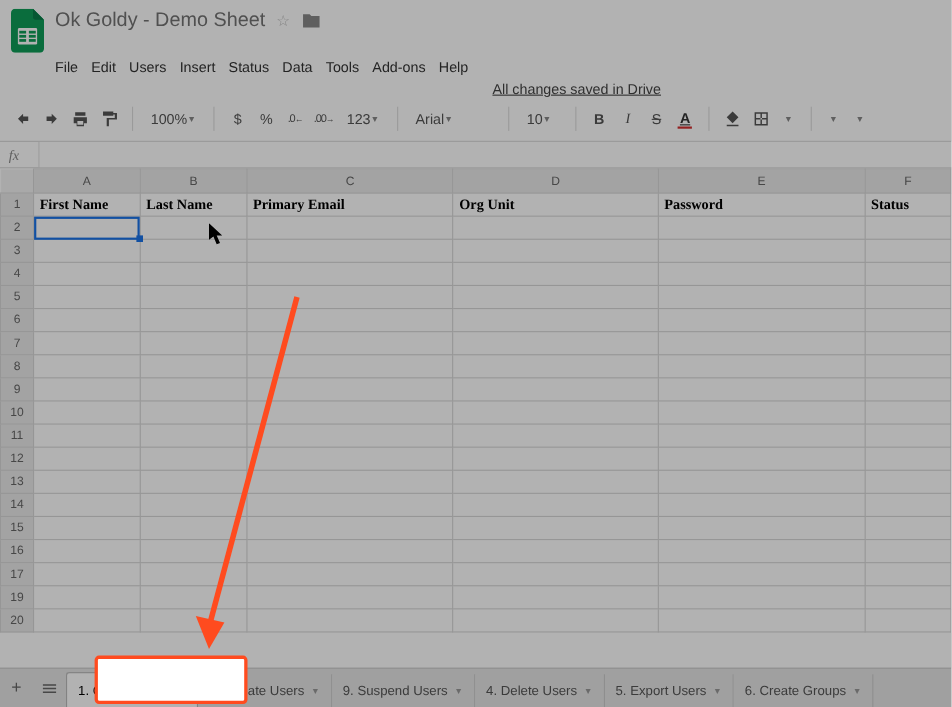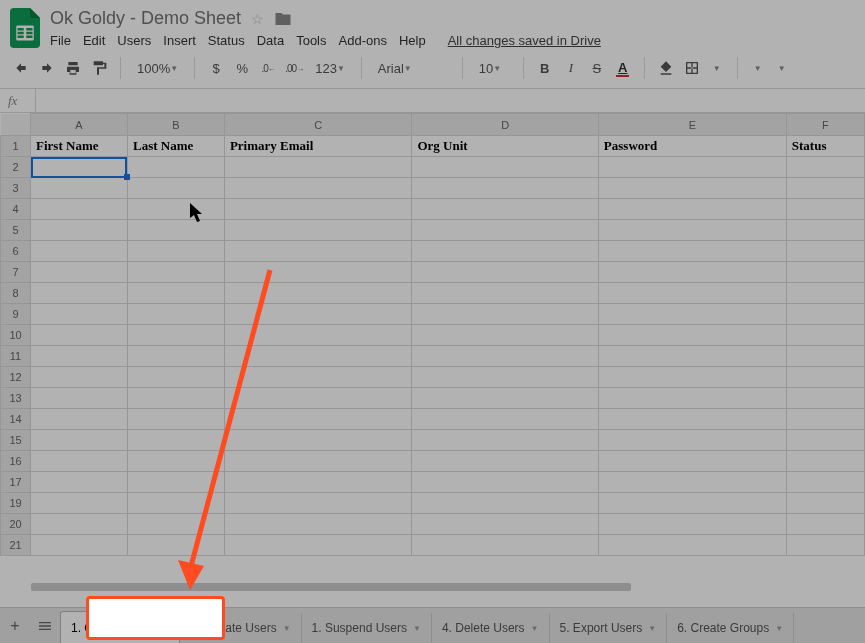--- a/index.html
+++ b/index.html
@@ -25,21 +25,21 @@
   .header { padding: 8px 10px 0 10px; display:flex; align-items:flex-start; gap:10px; }
   .sheets-logo { width:30px; height:40px; }
   .sheets-logo svg{width:100%;height:100%;}
   .title-row { display:flex; align-items:center; gap:10px; }
   .doc-title { font-size:18px; color:#737373; font-weight:400;}
   .star { font-size:14px; color:#bbb; }
   .folder-icon { width:18px; height:18px; }
   .folder-icon svg{width:100%;height:100%; fill:#888;}
   .menu-row { display:flex; gap:12px; margin-top:4px; font-size:13px; color:#333; align-items:center;}
   .menu-item { cursor:pointer; }
-  .save-status { text-decoration: underline; color:#444; margin-left:10px;}
+  .save-status { text-decoration: underline; color:#444; margin-left:10px;margin-top:40px;}
 
   
   .toolbar { display:flex; align-items:center; gap:6px; padding:8px 10px; border-bottom:1px solid #d9d9d9;}
   .tb-group { display:flex; align-items:center; gap:4px; }
   .sep { width:1px; height:22px; background:#ddd; margin:0 4px;}
   .tb-btn { min-width:22px; height:24px; display:flex; align-items:center; justify-content:center; cursor:pointer; color:#555; font-size:13px;}
   .tb-btn svg{width:16px;height:16px;fill:#555;}
   .tb-select { display:flex; align-items:center; gap:0; padding:0 6px; height:24px; color:#555; cursor:pointer;}
   .caret { font-size:8px; color:#888;}
   .bold { font-weight:bold; }
@@ -411,29 +411,20 @@
         </tr>
         <tr>
           <th class="row-h">20</th>
           <td></td>
           <td></td>
           <td></td>
           <td></td>
           <td></td>
           <td></td>
         </tr>
-        <tr>
-          <th class="row-h">21</th>
-          <td></td>
-          <td></td>
-          <td></td>
-          <td></td>
-          <td></td>
-          <td></td>
-        </tr>
       </tbody>
     </table>
   <div class="hscroll">
       <div class="hscroll-track"></div>
     </div>
 </div>
 
 <div class="bottom-bar">
   <div class="bb-btn">+</div>
   <div class="bb-btn">
@@ -444,21 +435,21 @@
   <div class="sheet-tabs" id="sheet-tabs">
       <div class="sheet-tab active">
         <span>1. Create Users</span>
         <span class="tab-caret">▼</span>
       </div>
       <div class="sheet-tab">
         <span>2. Update Users</span>
         <span class="tab-caret">▼</span>
       </div>
       <div class="sheet-tab">
-        <span>1. Suspend Users</span>
+        <span>9. Suspend Users</span>
         <span class="tab-caret">▼</span>
       </div>
       <div class="sheet-tab">
         <span>4. Delete Users</span>
         <span class="tab-caret">▼</span>
       </div>
       <div class="sheet-tab">
         <span>5. Export Users</span>
         <span class="tab-caret">▼</span>
       </div>

